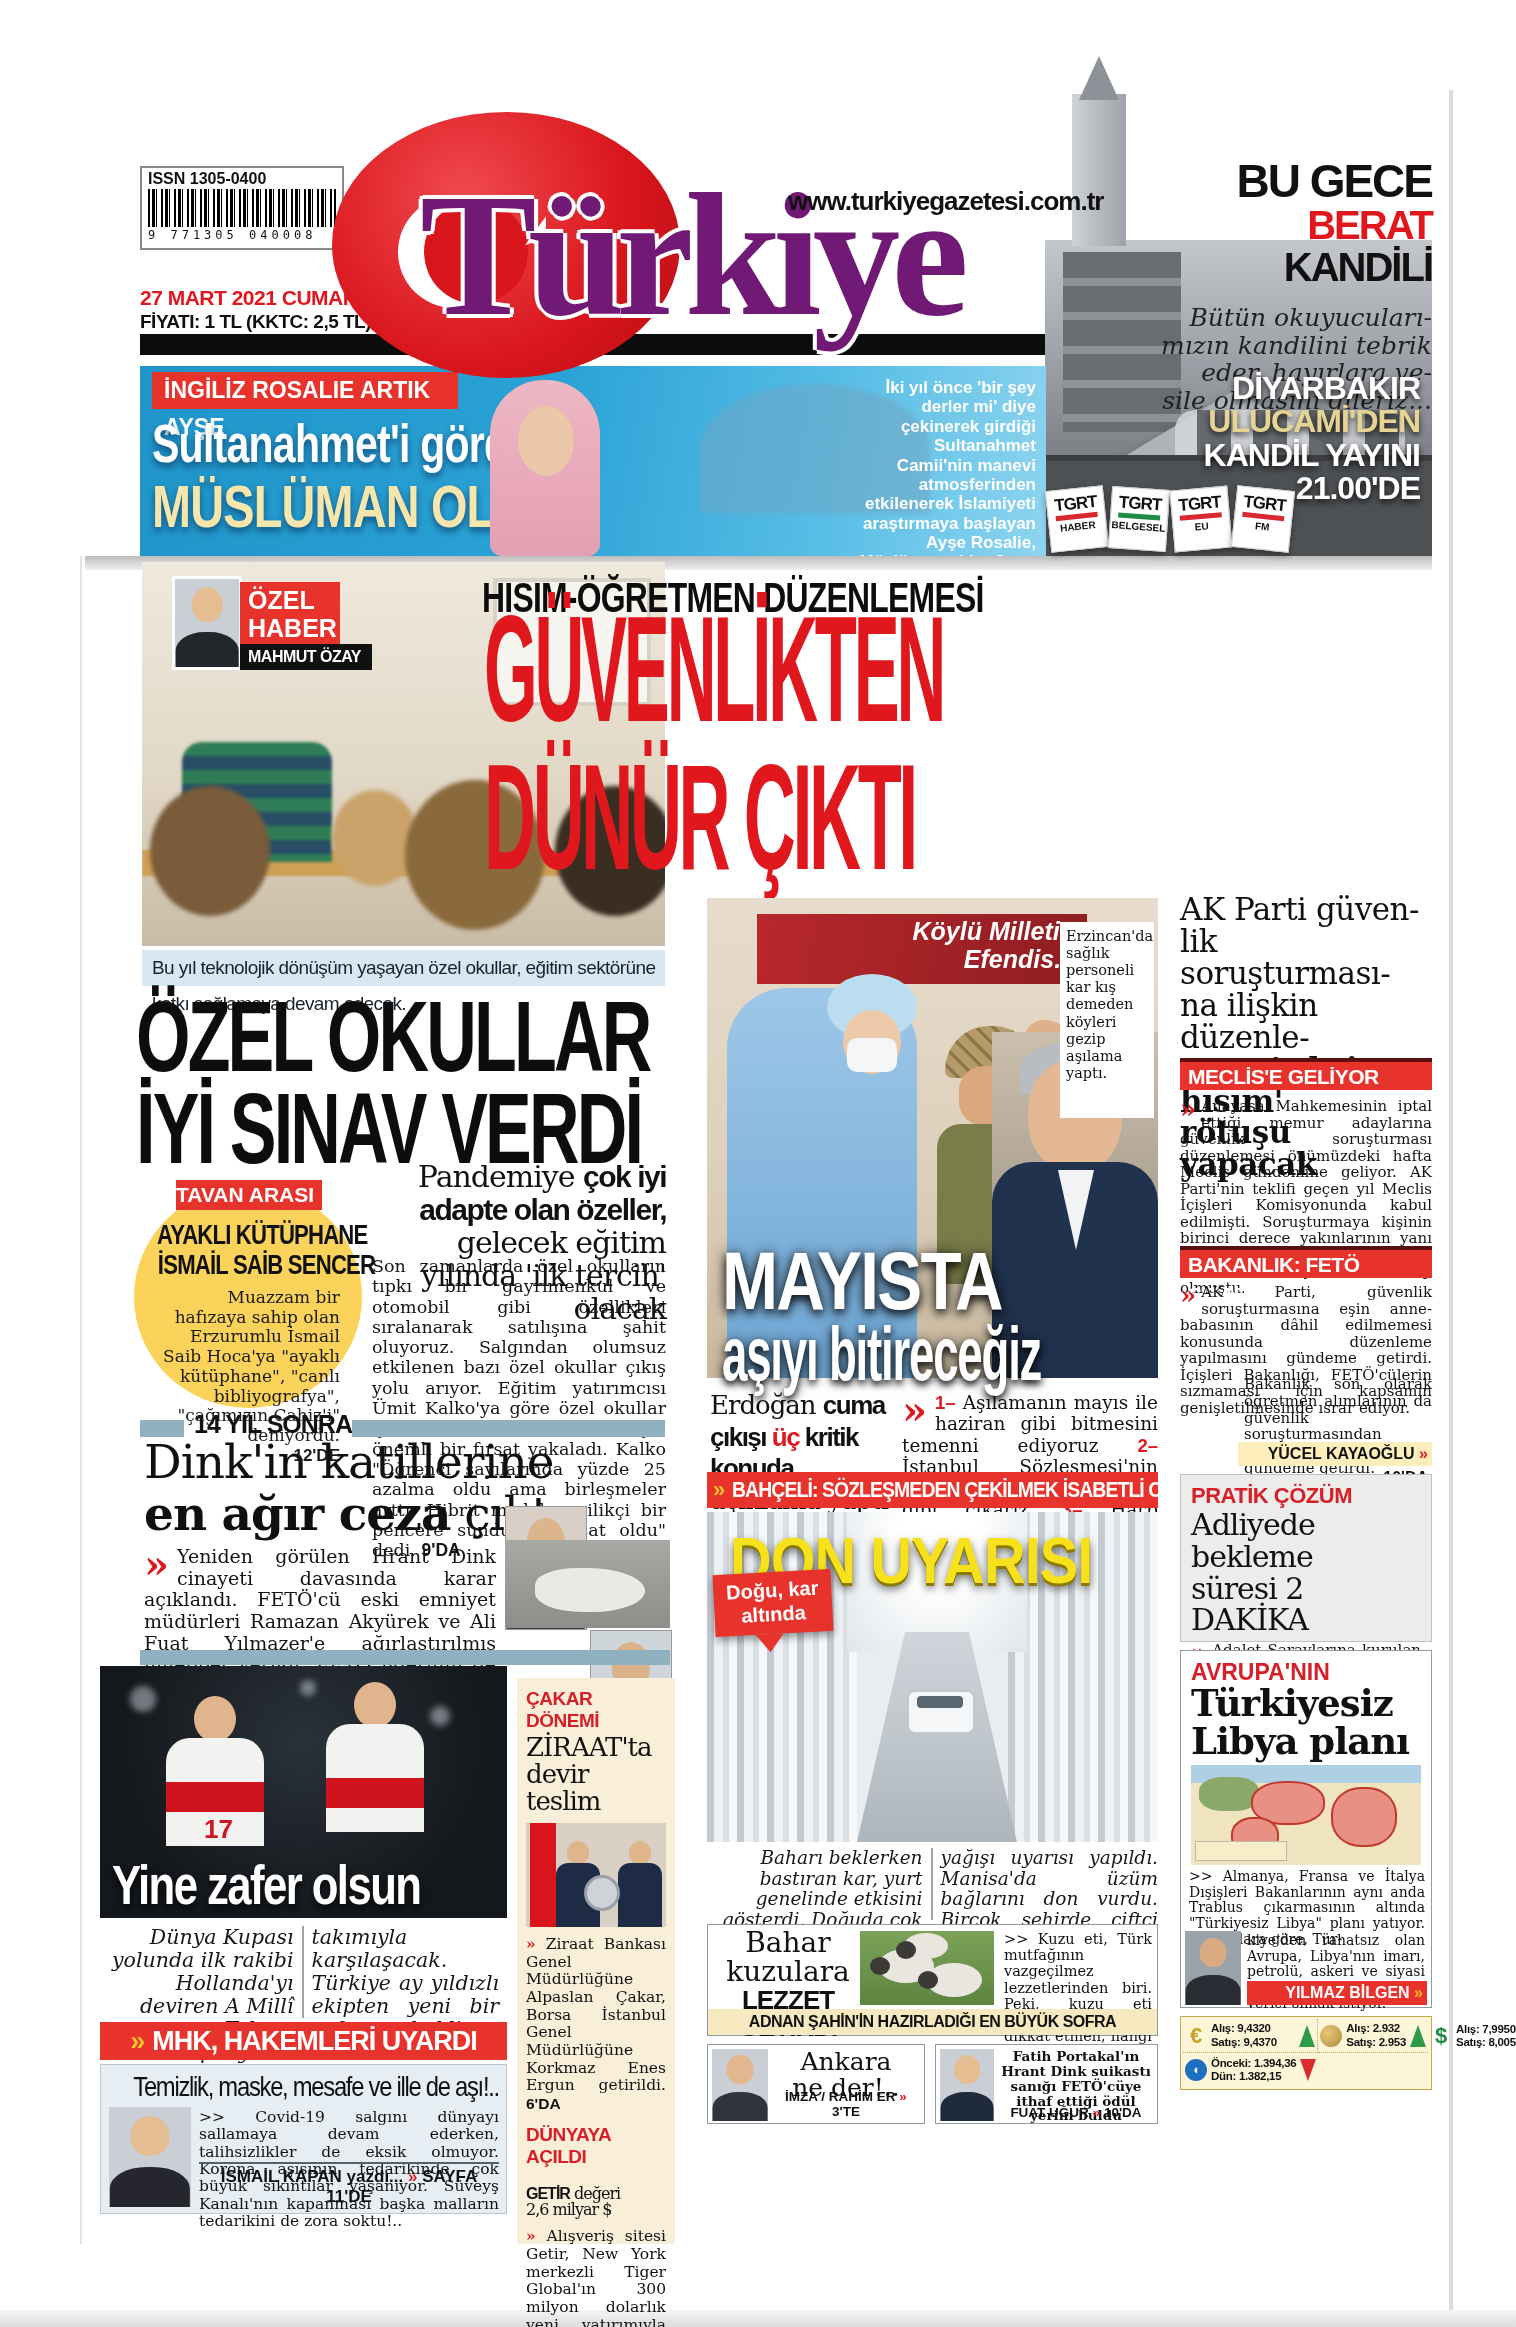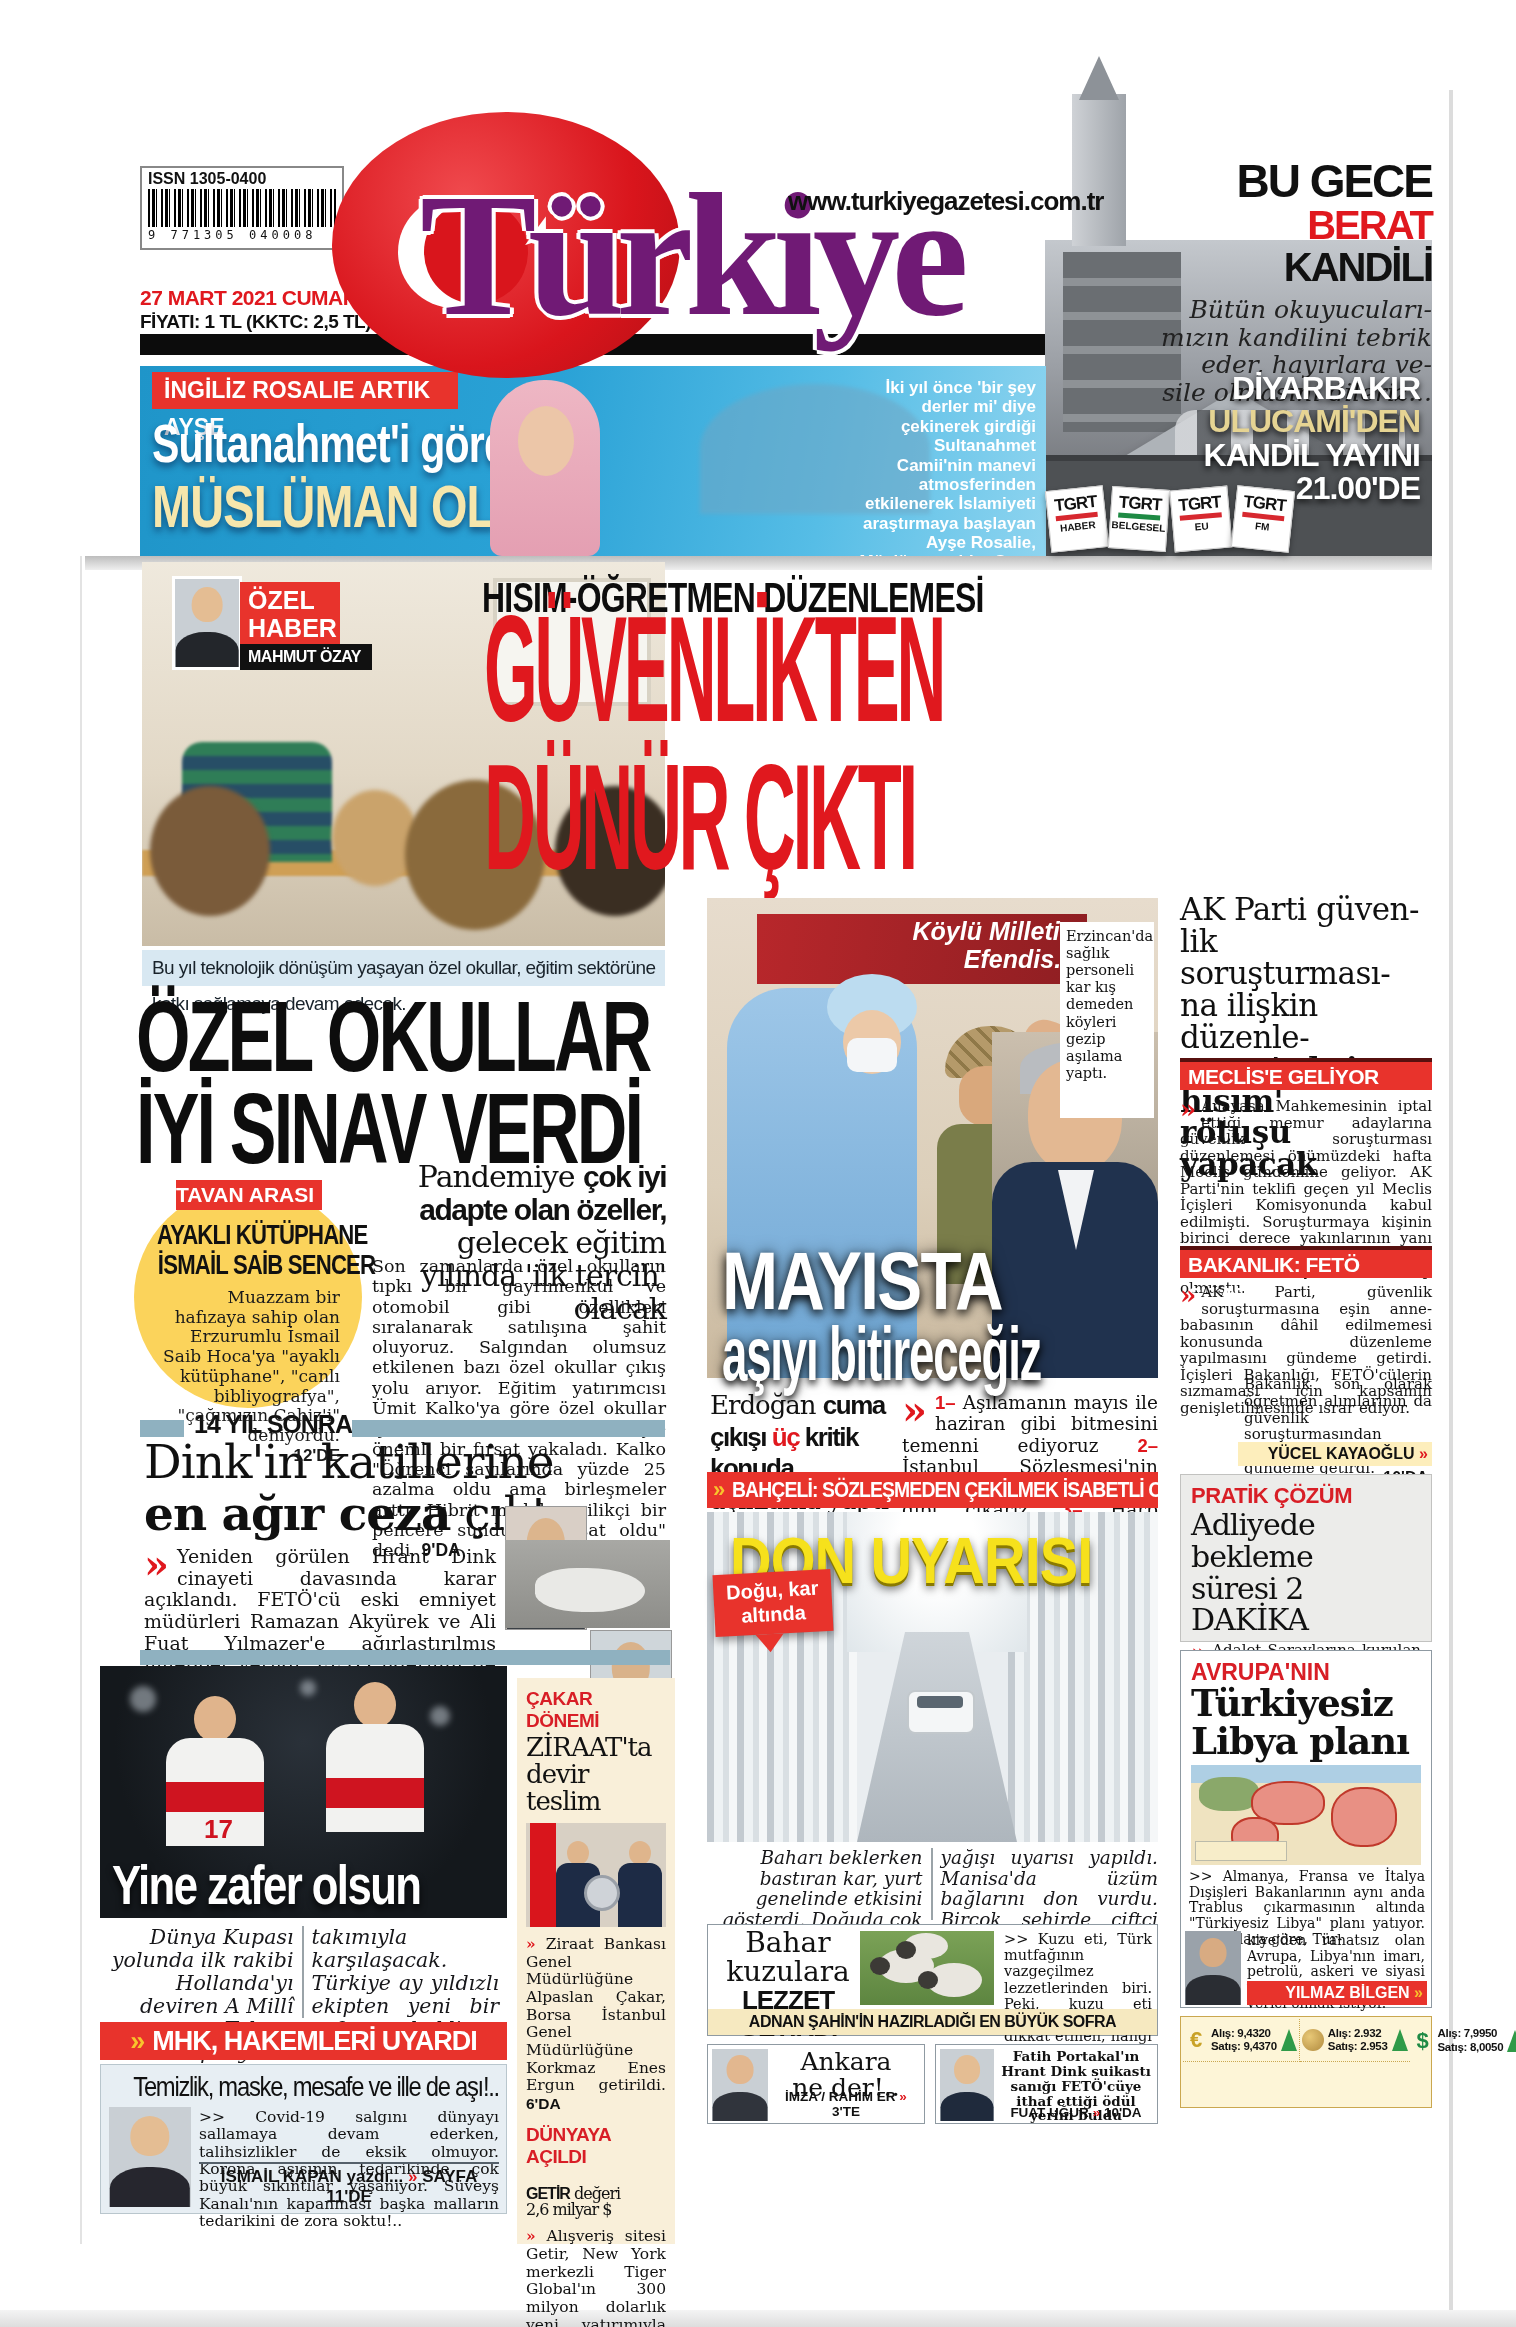--- a/index.html
+++ b/index.html
@@ -27,21 +27,21 @@
   .logo-text{left:420px;top:168px;z-index:6;font-family:"Liberation Serif",serif;font-weight:700;
              font-size:175px;line-height:1;color:#701a75;letter-spacing:-9px;
              text-shadow:-4px 0 0 #fff,4px 0 0 #fff,0 -4px 0 #fff,0 4px 0 #fff,-3px -3px 0 #fff,3px 3px 0 #fff}
   .website{left:788px;top:186px;font-size:26px;font-weight:700;letter-spacing:-1px;z-index:7}
   .minaret{left:1072px;top:94px;width:54px;height:152px;background:linear-gradient(90deg,#cfd2d6,#9ea3a9);z-index:1}
   .minaret::before{content:"";position:absolute;left:7px;top:-38px;border-left:20px solid transparent;
                    border-right:20px solid transparent;border-bottom:44px solid #8d9298}
   .kandil{left:1150px;top:158px;width:282px;text-align:right;z-index:2}
   .kandil-l1{font-size:46px;font-weight:700;letter-spacing:-2px;line-height:1}
   .kandil-l2{font-size:40px;font-weight:700;letter-spacing:-2px;line-height:1.05}
-  .kandil-msg{margin-top:8px;font-family:"DejaVu Serif",serif;font-style:italic;font-size:25px;line-height:1.1;color:#222}
+  .kandil-msg{margin-top:16px;font-family:"DejaVu Serif",serif;font-style:italic;font-size:25px;line-height:1.1;color:#222}
   
   .mosque{left:1045px;top:240px;width:387px;height:317px;overflow:hidden;
           background:linear-gradient(180deg,#c4c8cd 0%,#9b9fa5 40%,#75787d 75%,#5c5f63 100%)}
   .m-tower{position:absolute;left:18px;top:12px;width:118px;height:180px;
            background:repeating-linear-gradient(180deg,#6a6e72 0 26px,#8e9296 26px 34px)}
   .m-roof{position:absolute;left:40px;top:150px;width:0;height:0;border-left:150px solid transparent;
           border-right:150px solid transparent;border-bottom:90px solid #aeb3b8;filter:drop-shadow(0 4px 4px rgba(0,0,0,.25))}
   .m-wall{position:absolute;left:0;bottom:0;width:100%;height:96px;background:#4e5154;
           border-top:6px solid #3c3e41}
   .m-win{position:absolute;left:130px;top:170px;width:230px;height:58px;
@@ -279,22 +279,22 @@
   .lm-legend{position:absolute;left:4px;bottom:4px;width:90px;height:18px;background:#f7edc9;border:1px solid #bba}
   .lib-body{position:absolute;left:8px;top:218px;width:236px;font-family:"DejaVu Serif",serif;font-size:14px;
             line-height:1.12;text-align:justify}
   .lib-body2{position:absolute;left:66px;top:282px;width:178px;font-family:"DejaVu Serif",serif;font-size:14px;
              line-height:1.12;text-align:justify}
   .bilgen-port{position:absolute;left:4px;top:280px;width:56px;height:74px}
   .lib-strip{position:absolute;left:66px;top:330px;width:180px;height:24px;background:#e8332c;color:#fff;
              font-size:16px;font-weight:700;line-height:24px;text-align:right;padding-right:4px;box-sizing:border-box}
   .ystar{color:#f8c42c;font-weight:700}
   .ystar::before{content:"»"}
-  .currency{left:1180px;top:2016px;width:252px;height:92px;background:#fdf5d7;border:1px solid #caa74f;
-            box-sizing:border-box;display:grid;grid-template-columns:1fr 1fr 1fr 1fr;grid-template-rows:1fr 1fr;padding:2px}
+  .currency{left:1180px;top:2016px;width:252px;height:74px;background:#fdf5d7;border:1px solid #caa74f;
+            box-sizing:border-box;display:grid;grid-template-columns:1fr 1fr 1fr;grid-template-rows:1fr 1fr;padding:2px}
   .cur-cell{display:flex;align-items:center;gap:4px;padding:1px 2px;border-bottom:1px dotted #caa74f}
   .cur-cell:nth-child(3),.cur-cell:nth-child(4){border-bottom:none}
   .cur-cell:nth-child(odd){border-right:1px dotted #caa74f}
   .cur-icon{width:22px;height:22px;flex:0 0 22px;border-radius:50%;text-align:center;line-height:22px;font-weight:700}
   .ic-euro{color:#c9a227;font-size:22px}
   .ic-euro::before{content:"€"}
   .ic-gold{background:radial-gradient(circle at 35% 35%,#e8c877,#b08a3e)}
   .ic-dollar{color:#1e8a44;font-size:22px}
   .ic-dollar::before{content:"$"}
   .ic-bist{background:#1d6fc0;color:#fff;font-size:13px}

